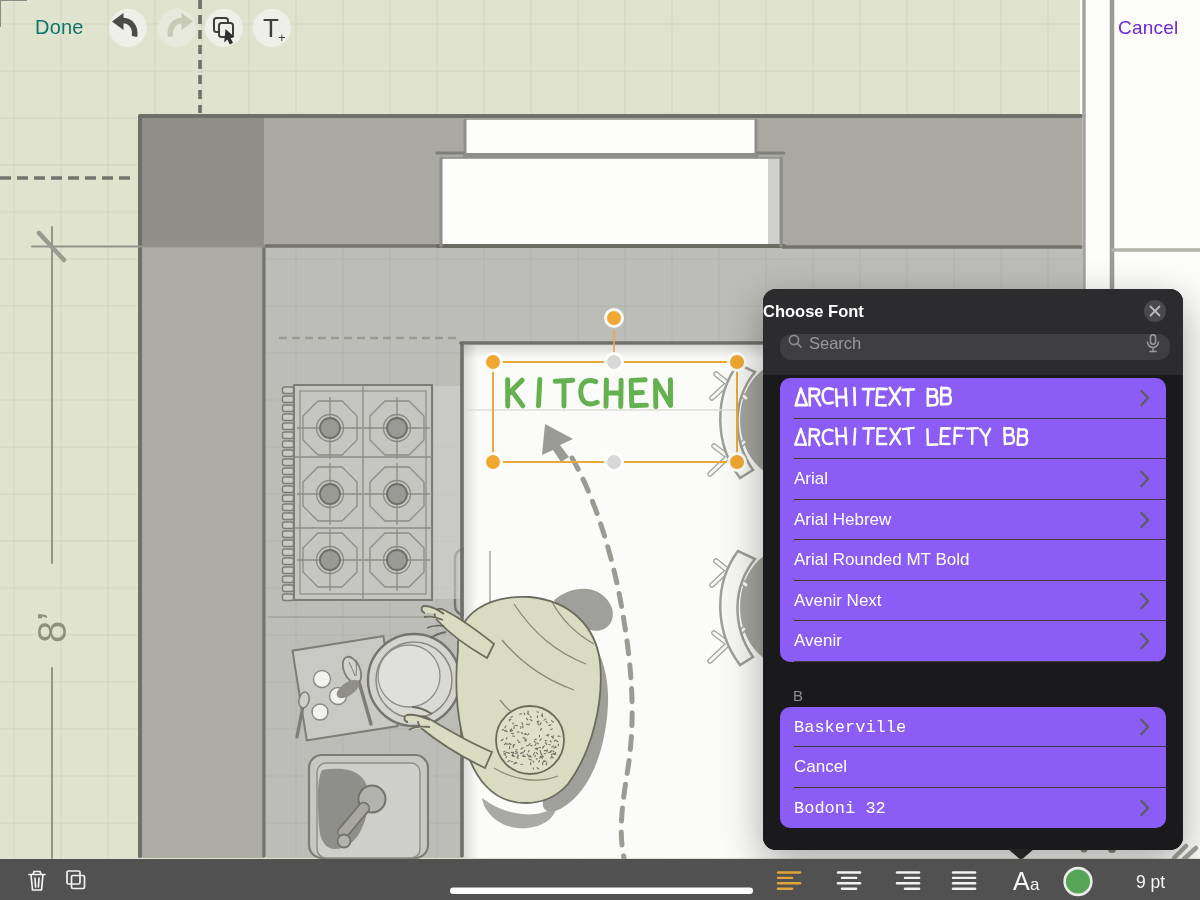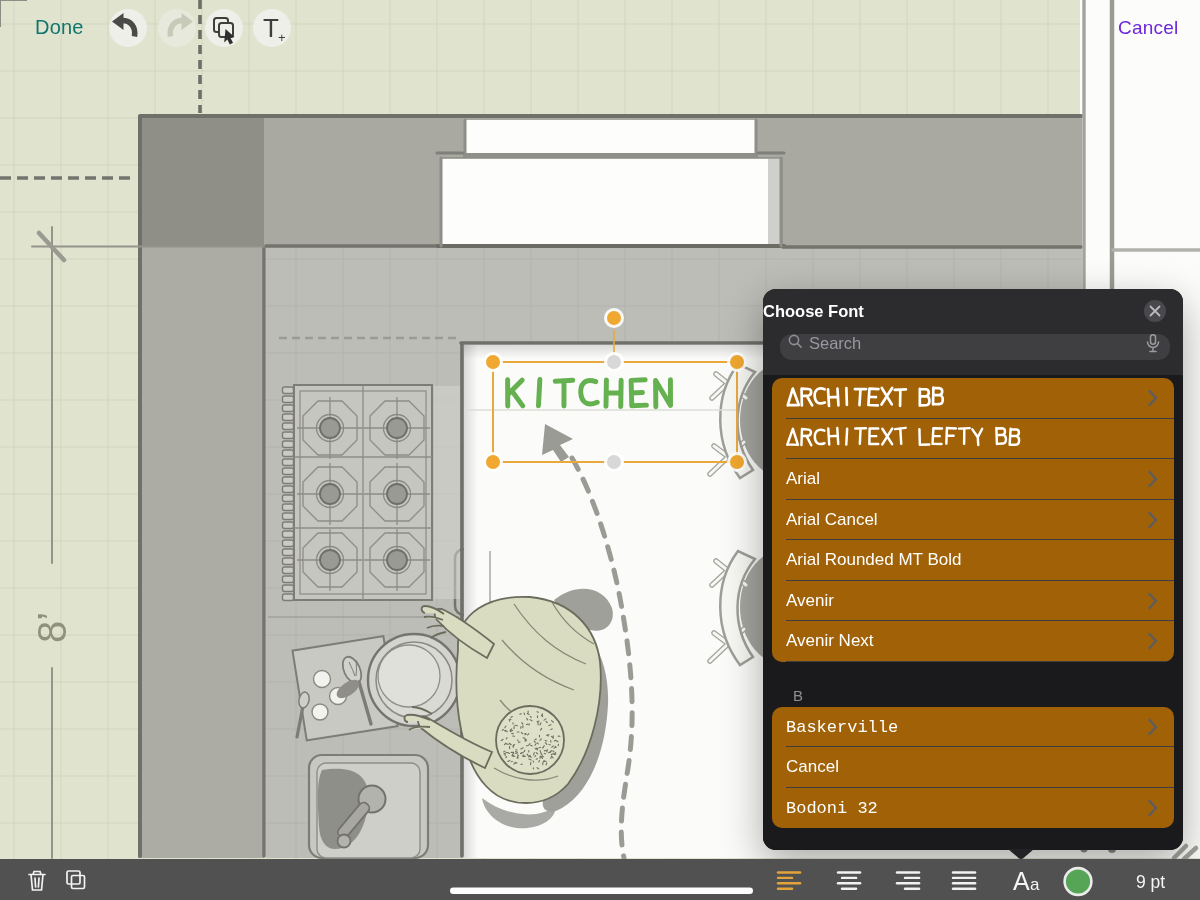--- a/index.html
+++ b/index.html
@@ -3,21 +3,21 @@
 html,body{margin:0;padding:0}
 body{width:1200px;height:900px;overflow:hidden;font-family:"Liberation Sans",sans-serif;-webkit-font-smoothing:antialiased}
 #stage{position:relative;width:1200px;height:900px;overflow:hidden;background:#e0e3ce}
 #panel{position:absolute;left:763px;top:289px;width:420px;height:561px;background:#1a1a1c;border-radius:13px;overflow:hidden;box-shadow:0 14px 42px rgba(0,0,0,0.33)}
 #phead{position:absolute;left:0;top:0;width:100%;height:86px;background:#2c2c2e;z-index:2}
 #ptitle{position:absolute;left:0;top:13px;width:100%;font-size:16.5px;font-weight:bold;color:#fff}
 #pclose{position:absolute;right:17px;top:11px;width:22px;height:22px;border-radius:50%;background:#48484d;display:flex;align-items:center;justify-content:center}
 #psearch{position:absolute;left:17px;top:45px;width:390px;height:26px;border-radius:12px;background:#3f3f42;display:flex;align-items:flex-start}
 #ph{color:#98989f;font-size:16.5px}
 #plist{position:absolute;left:0;top:86px;width:100%;height:476px;background:#1a1a1c}
-.group{margin:0 9px;background:#a16207;border-radius:10px;overflow:hidden}
+.group{margin:0 17px;background:#8b5cf6;border-radius:10px;overflow:hidden}
 .row{position:relative;height:40.5px}
 .row .t{position:absolute;left:14px;top:50%;transform:translateY(-50%);font-size:17px;color:#fff;white-space:nowrap}
 .row .b{font-weight:normal}
 .row .serif{font-family:Liberation Mono, monospace}
 .row .cond{font-size:15.5px;transform:translateY(-50%) scaleX(0.8);transform-origin:left center}
 .sep{position:absolute;left:14px;right:0;bottom:0;height:1px;background:#3d3d40}
 #secB{margin:25px 0 3px 30px;font-size:15px;color:#8e8e93}
 #toolbar{position:absolute;left:0;top:859px;width:1200px;height:41px;background:#515151}
 text{font-family:"Liberation Sans",sans-serif}
 </style></head>
@@ -391,39 +391,39 @@
             <div class="sep"></div>
           </div>
 <div class="row">
             <span class="t">Arial</span>
             <svg width="10" height="18" viewBox="0 0 10 18" style="position:absolute;right:16px;top:50%;margin-top:-9px">
               <path d="M1.5,2 L8,9 L1.5,16" stroke="#5c5c61" stroke-width="2.4" fill="none" stroke-linecap="round" stroke-linejoin="round"></path>
             </svg>
             <div class="sep"></div>
           </div>
 <div class="row">
-            <span class="t">Arial Cancel</span>
+            <span class="t">Arial Hebrew</span>
             <svg width="10" height="18" viewBox="0 0 10 18" style="position:absolute;right:16px;top:50%;margin-top:-9px">
               <path d="M1.5,2 L8,9 L1.5,16" stroke="#5c5c61" stroke-width="2.4" fill="none" stroke-linecap="round" stroke-linejoin="round"></path>
             </svg>
             <div class="sep"></div>
           </div>
 <div class="row">
             <span class="t b">Arial Rounded MT Bold</span>
             <div class="sep"></div>
           </div>
 <div class="row">
+            <span class="t">Avenir Next</span>
+            <svg width="10" height="18" viewBox="0 0 10 18" style="position:absolute;right:16px;top:50%;margin-top:-9px">
+              <path d="M1.5,2 L8,9 L1.5,16" stroke="#5c5c61" stroke-width="2.4" fill="none" stroke-linecap="round" stroke-linejoin="round"></path>
+            </svg>
+            <div class="sep"></div>
+          </div>
+<div class="row">
             <span class="t">Avenir</span>
-            <svg width="10" height="18" viewBox="0 0 10 18" style="position:absolute;right:16px;top:50%;margin-top:-9px">
-              <path d="M1.5,2 L8,9 L1.5,16" stroke="#5c5c61" stroke-width="2.4" fill="none" stroke-linecap="round" stroke-linejoin="round"></path>
-            </svg>
-            <div class="sep"></div>
-          </div>
-<div class="row">
-            <span class="t">Avenir Next</span>
             <svg width="10" height="18" viewBox="0 0 10 18" style="position:absolute;right:16px;top:50%;margin-top:-9px">
               <path d="M1.5,2 L8,9 L1.5,16" stroke="#5c5c61" stroke-width="2.4" fill="none" stroke-linecap="round" stroke-linejoin="round"></path>
             </svg>
             <div class="sep"></div>
           </div>
         </div>
     <div id="secB">B</div>
     <div class="group">
           <div class="row">
             <span class="t serif">Baskerville</span>

